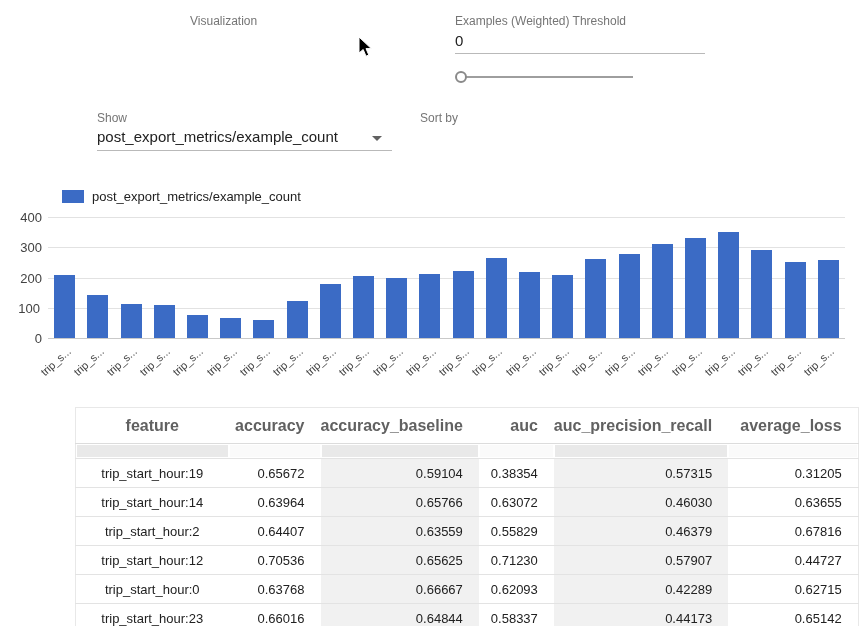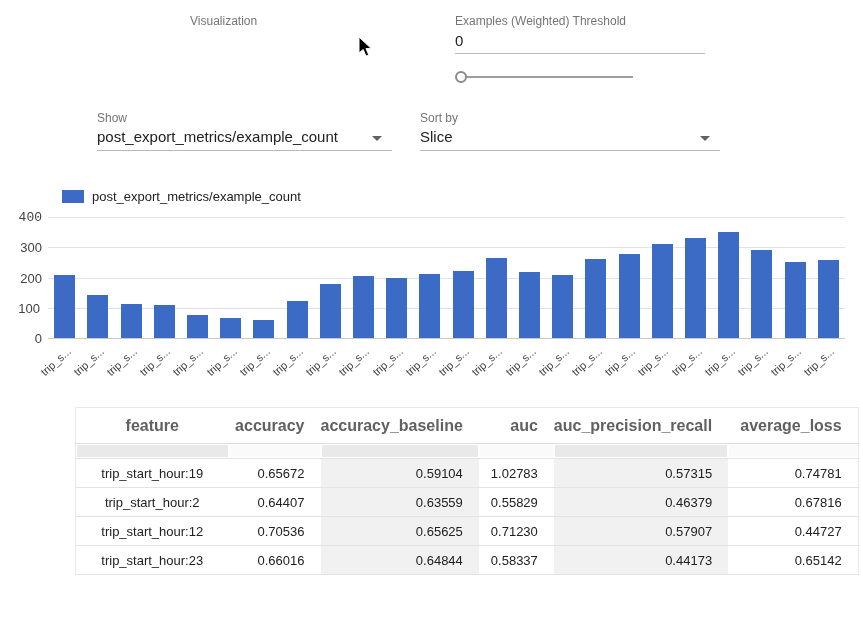--- a/index.html
+++ b/index.html
@@ -87,24 +87,20 @@
     <div class="slider-thumb"></div>
   </div>
 
   <div class="abs small-label show-label">Show</div>
   <div class="abs show-select">
     <span class="select-value">post_export_metrics/example_count</span>
     <span class="caret"></span>
   </div>
 
   <div class="abs small-label sort-label">Sort by</div>
-  <div class="abs sort-select">
-    <span class="select-value">Slice</span>
-    <span class="caret"></span>
-  </div>
 
   <div class="abs chart">
     <div class="legend">
       <span class="legend-swatch" style="background: rgb(59, 107, 197);"></span>
       <span class="legend-label">post_export_metrics/example_count</span>
     </div>
     <div class="plot">
         <div class="gridline baseline" style="bottom: 0px;"></div>
         <div class="gridline" style="bottom: 30.25px;"></div>
         <div class="gridline" style="bottom: 60.5px;"></div>
@@ -133,21 +129,21 @@
         <div class="chart-bar" style="left: 670.271px; height: 106.48px; background: rgb(59, 107, 197);"></div>
         <div class="chart-bar" style="left: 703.479px; height: 87.725px; background: rgb(59, 107, 197);"></div>
         <div class="chart-bar" style="left: 736.688px; height: 76.23px; background: rgb(59, 107, 197);"></div>
         <div class="chart-bar" style="left: 769.896px; height: 77.7425px; background: rgb(59, 107, 197);"></div>
       </div>
     <div id="yticks">
         <div class="ytick" style="left: 2px; top: 146px; position: absolute;">0</div>
         <div class="ytick" style="left: 0; top: 115.75px; position: absolute;">100</div>
         <div class="ytick" style="left: 2px; top: 85.5px; position: absolute;">200</div>
         <div class="ytick" style="left: 2px; top: 55.25px; position: absolute;">300</div>
-        <div class="ytick" style="left: 2px; top: 25px; position: absolute; font-family: Liberation Mono, monospace;">400</div>
+        <div class="ytick" style="left: 2px; top: 25px; position: absolute;">400</div>
       </div>
     <div id="xlabels">
         <div class="xlabel" style="left: 2.60417px; top: 160px;">trip_s...</div>
         <div class="xlabel" style="left: 35.8125px; top: 160px;">trip_s...</div>
         <div class="xlabel" style="left: 69.0208px; top: 160px;">trip_s...</div>
         <div class="xlabel" style="left: 102.229px; top: 160px;">trip_s...</div>
         <div class="xlabel" style="left: 135.438px; top: 160px;">trip_s...</div>
         <div class="xlabel" style="left: 168.646px; top: 160px;">trip_s...</div>
         <div class="xlabel" style="left: 201.854px; top: 160px;">trip_s...</div>
         <div class="xlabel" style="left: 235.062px; top: 160px;">trip_s...</div>
@@ -207,41 +203,57 @@
           <td>
             <div class="filter-box light"></div>
           </td>
         </tr>
       </thead>
     <tbody id="tbl-body">
         <tr>
           <td class="center">trip_start_hour:19</td>
           <td class="right">0.65672</td>
           <td class="right striped">0.59104</td>
-          <td class="right">1.02783</td>
+          <td class="right">0.38354</td>
           <td class="right striped">0.57315</td>
-          <td class="right">0.74781</td>
+          <td class="right">0.31205</td>
+        </tr>
+        <tr>
+          <td class="center">trip_start_hour:14</td>
+          <td class="right">0.63964</td>
+          <td class="right striped">0.65766</td>
+          <td class="right">0.63072</td>
+          <td class="right striped">0.46030</td>
+          <td class="right">0.63655</td>
         </tr>
         <tr>
           <td class="center">trip_start_hour:2</td>
           <td class="right">0.64407</td>
           <td class="right striped">0.63559</td>
           <td class="right">0.55829</td>
           <td class="right striped">0.46379</td>
           <td class="right">0.67816</td>
         </tr>
         <tr>
           <td class="center">trip_start_hour:12</td>
           <td class="right">0.70536</td>
           <td class="right striped">0.65625</td>
           <td class="right">0.71230</td>
           <td class="right striped">0.57907</td>
           <td class="right">0.44727</td>
         </tr>
         <tr>
+          <td class="center">trip_start_hour:0</td>
+          <td class="right">0.63768</td>
+          <td class="right striped">0.66667</td>
+          <td class="right">0.62093</td>
+          <td class="right striped">0.42289</td>
+          <td class="right">0.62715</td>
+        </tr>
+        <tr>
           <td class="center">trip_start_hour:23</td>
           <td class="right">0.66016</td>
           <td class="right striped">0.64844</td>
           <td class="right">0.58337</td>
           <td class="right striped">0.44173</td>
           <td class="right">0.65142</td>
         </tr>
       </tbody>
   </table>
 

